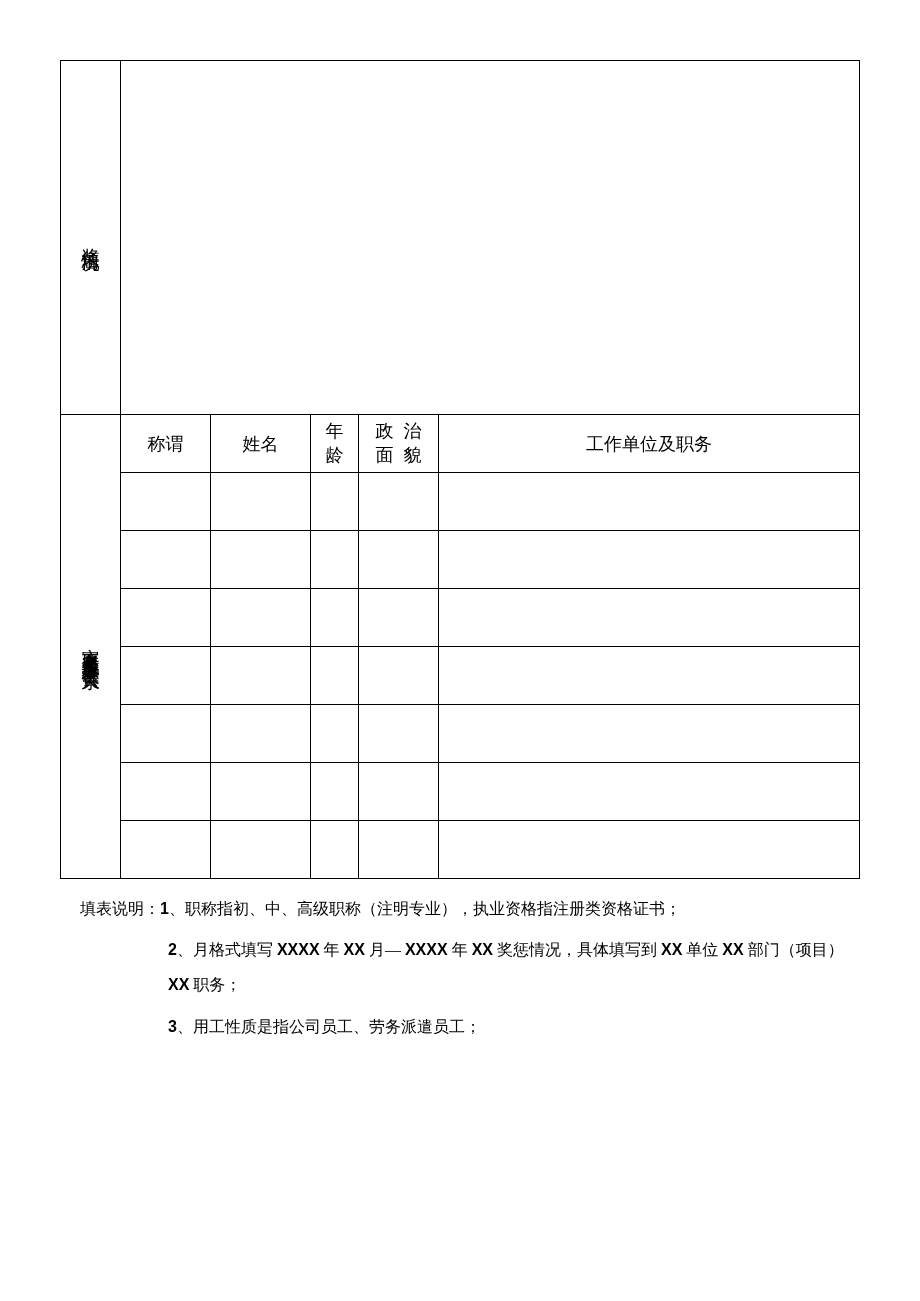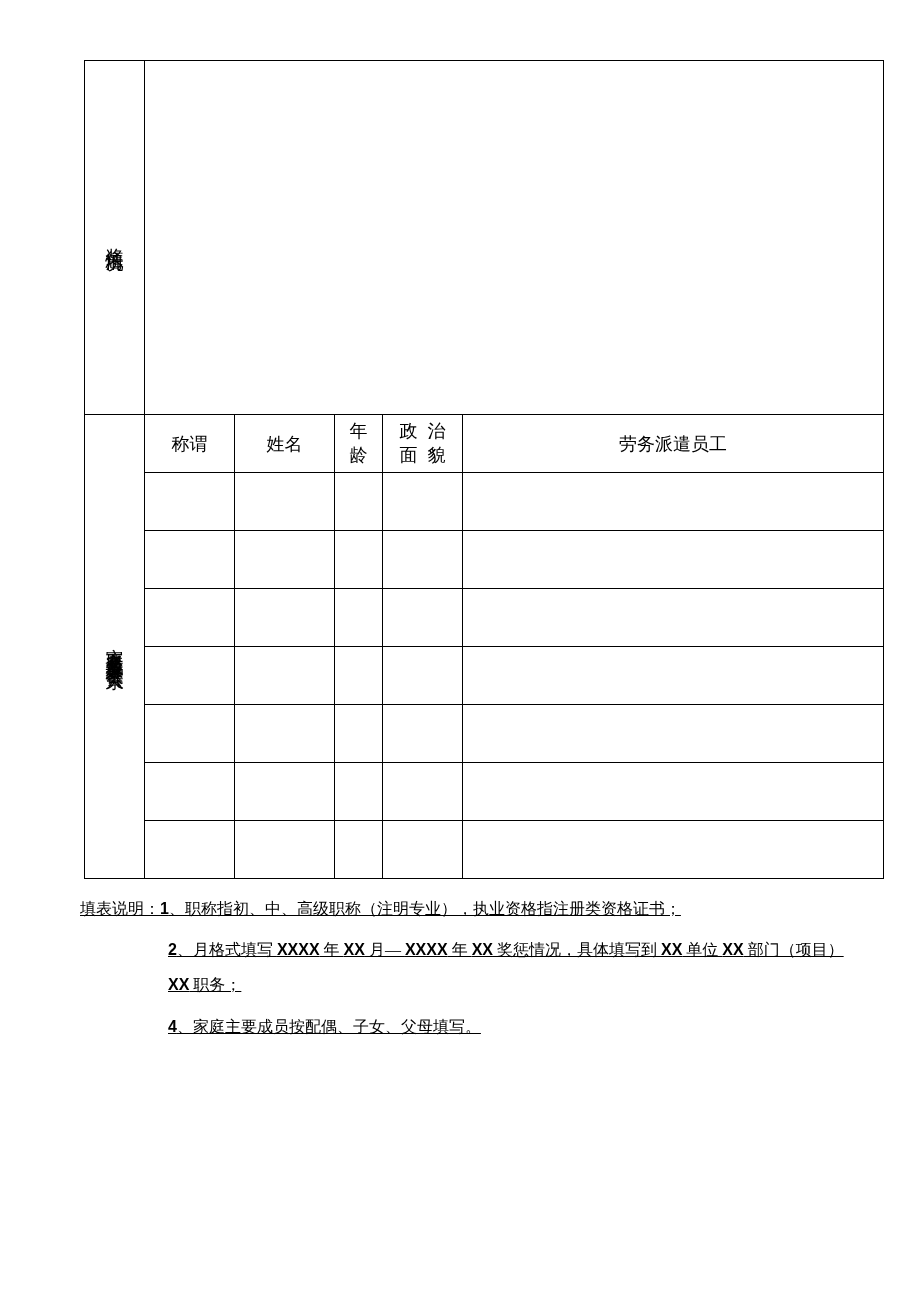--- a/index.html
+++ b/index.html
@@ -11,21 +11,20 @@
       background: #ffffff;
       font-family: "SimSun", "宋体", serif;
       padding: 60px;
       width: 920px;
       color: #000000;
     }
     table {
       border-collapse: collapse;
       width: 100%;
       table-layout: fixed;
-      margin-left: 24px;
     }
     td, th {
       border: 1px solid #000000;
       padding: 0;
       vertical-align: middle;
       text-align: center;
       font-size: 18px;
       font-weight: normal;
     }
     .vertical-label {
@@ -52,21 +51,20 @@
       height: 58px;
     }
     .notes {
       margin-top: 12px;
       font-size: 16px;
       line-height: 2.2;
       padding-left: 20px;
     }
     .notes .note-line {
       margin-bottom: 6px;
-      text-decoration: underline;
     }
     .notes .indent {
       padding-left: 88px;
     }
     .notes .prefix {
       display: inline;
     }
     .bold {
       font-weight: bold;
       font-family: Arial, sans-serif;
@@ -115,21 +113,21 @@
         <div>年</div>
         <div>龄</div>
       </div>
     </td>
     <td>
       <div class="pol-label">
         <span>政治</span>
         <span>面貌</span>
       </div>
     </td>
-    <td>劳务派遣员工</td>
+    <td>工作单位及职务</td>
   </tr>
 
   <tr class="data-row">
     <td></td>
     <td></td>
     <td></td>
     <td></td>
     <td></td>
   </tr>
   <tr class="data-row">
@@ -178,15 +176,15 @@
   </table>
 
 <div class="notes">
   <div class="note-line">
     <span class="prefix">填表说明：</span><span class="bold">1</span><span>、职称指初、中、高级职称（注明专业），执业资格指注册类资格证书；</span>
   </div>
   <div class="note-line indent">
     <span class="bold">2</span><span>、月格式填写 </span><span class="bold">XXXX</span><span> 年 </span><span class="bold">XX</span><span> 月— </span><span class="bold">XXXX</span><span> 年 </span><span class="bold">XX</span><span> 奖惩情况，具体填写到 </span><span class="bold">XX</span><span> 单位 </span><span class="bold">XX</span><span> 部门（项目）</span><br><span class="bold">XX</span><span> 职务；</span>
   </div>
   <div class="note-line indent">
-    <span class="bold">4</span><span>、家庭主要成员按配偶、子女、父母填写。</span>
+    <span class="bold">3</span><span>、用工性质是指公司员工、劳务派遣员工；</span>
   </div>
 </div>
 
 </body></html>

